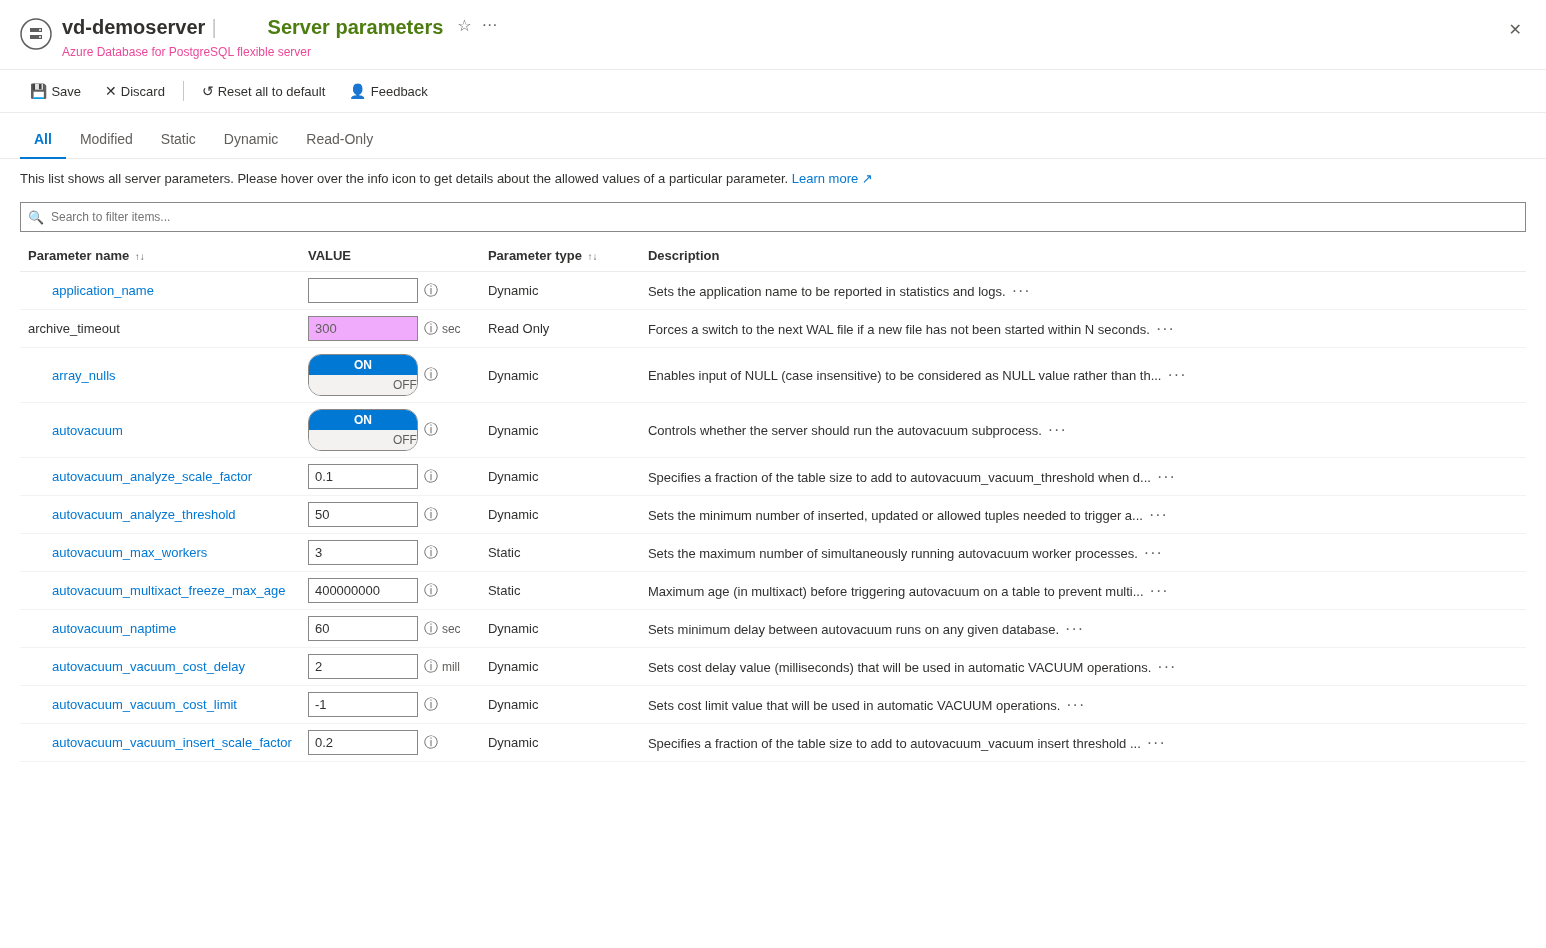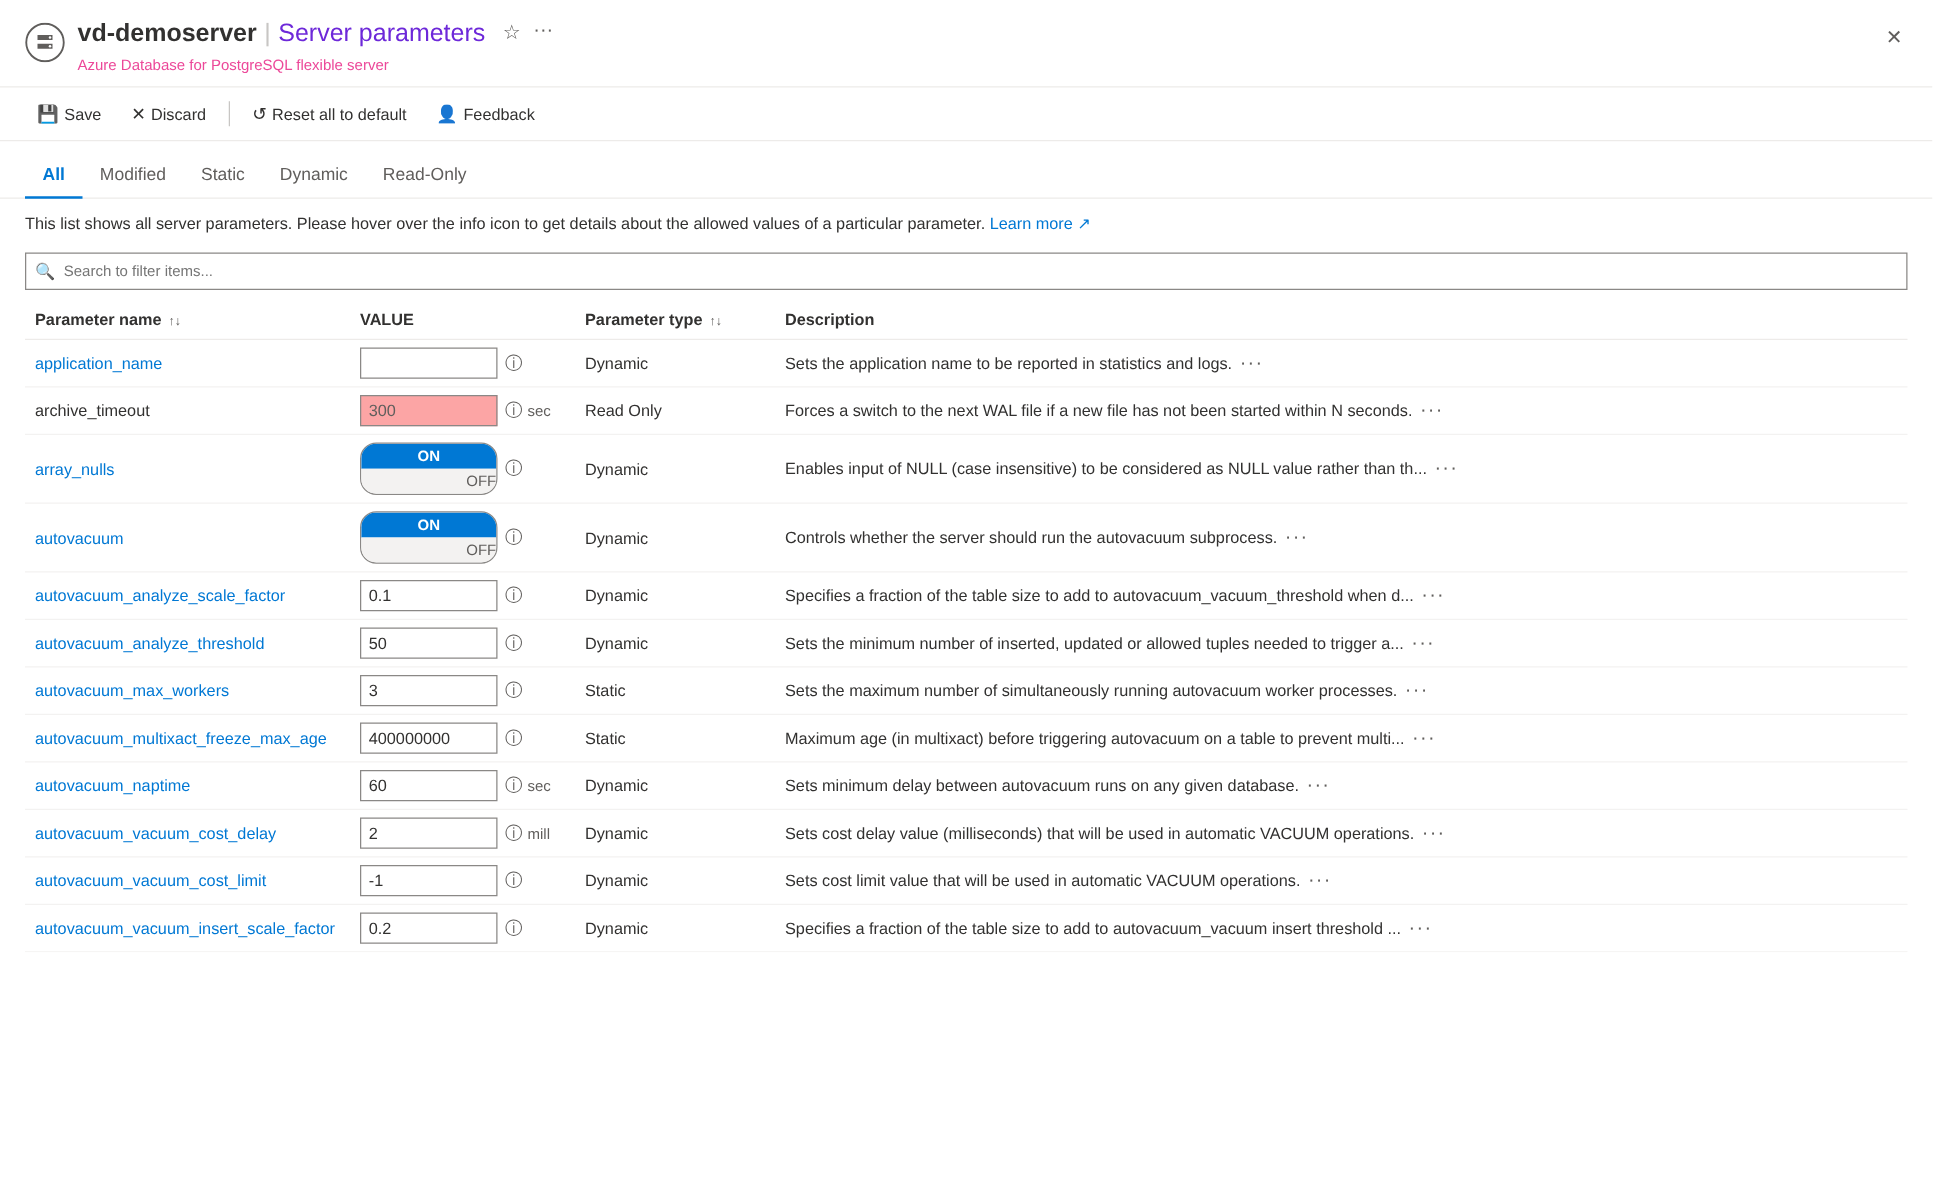--- a/index.html
+++ b/index.html
@@ -31,24 +31,24 @@
     .search-icon-pos { position: absolute; left: 8px; top: 50%; transform: translateY(-50%); color: #605e5c; font-size: 13px; }
 
     
     .table-container { padding: 0 20px; overflow: auto; }
     table { width: 100%; border-collapse: collapse; }
     thead tr { border-bottom: 1px solid #edebe9; }
     th { padding: 8px 8px; font-size: 13px; font-weight: 600; color: #323130; text-align: left; white-space: nowrap; }
     th .sort-icon { font-size: 10px; color: #605e5c; margin-left: 2px; }
     td { padding: 6px 8px; font-size: 13px; border-bottom: 1px solid #f3f2f1; vertical-align: middle; }
 
-    .param-link { color: #0078d4; text-decoration: none; cursor: pointer; }
+    .param-link { color: #0078d4; text-decoration: none; cursor: pointer; margin-left: 24px; }
 
     .value-input { width: 110px; border: 1px solid #8a8886; padding: 4px 6px; font-size: 13px; color: #323130; outline: none; }
-    .value-input.readonly { background: #fca5a5; color: #605e5c; }
+    .value-input.readonly { background: #f0abfc; color: #605e5c; }
 
     .unit-text { font-size: 12px; color: #605e5c; margin-left: 2px; }
     
     .toggle-pill { position: relative; display: inline-flex; flex-direction: column; border: 1px solid #8a8886; border-radius: 13px; overflow: hidden; width: 110px; cursor: pointer; }
     .toggle-pill-on { background: #0078d4; color: white; text-align: center; padding: 3px 0; font-size: 12px; font-weight: 600; }
     .toggle-pill-off { background: #f3f2f1; color: #605e5c; text-align: right; padding: 3px 0; font-size: 12px; }
 
     .info-icon { color: #605e5c; cursor: pointer; font-size: 14px; margin-left: 4px; }
 
     .more-btn { color: #605e5c; cursor: pointer; font-size: 16px; padding: 2px 6px; border: none; background: none; letter-spacing: 1px; }
@@ -69,21 +69,21 @@
       <path d="M10 10 L22 10 L22 14 L10 14 Z" fill="#605e5c"></path>
       <path d="M10 17 L22 17 L22 21 L10 21 Z" fill="#605e5c"></path>
       <circle cx="20" cy="12" r="1" fill="white"></circle>
       <circle cx="20" cy="19" r="1" fill="white"></circle>
     </svg>
   </div>
   <div class="header-title-block">
     <div style="display:flex; align-items:flex-start; gap:6px;">
       <span style="font-size:20px; font-weight:600; color:#323130;">vd-demoserver</span>
       <span style="font-size:20px; color:#c8c6c4;">|</span>
-      <span style="font-size:20px; font-weight:400; color:#6d28d9;">Server parameters</span>
+      <span style="font-size:20px; font-weight:700; color:#4d7c0f;margin-left:45px;">Server parameters</span>
       <span style="color:#605e5c; font-size:16px; cursor:pointer; margin-left:8px;">☆</span>
       <span style="color:#605e5c; font-size:16px; cursor:pointer; margin-left:4px;">···</span>
     </div>
     <div style="font-size:12px; color:#ec4899; margin-top:6px;">Azure Database for PostgreSQL flexible server</div>
   </div>
   <button class="close-btn">✕</button>
 </div>
 
 <div class="toolbar">
   <button class="toolbar-btn">

